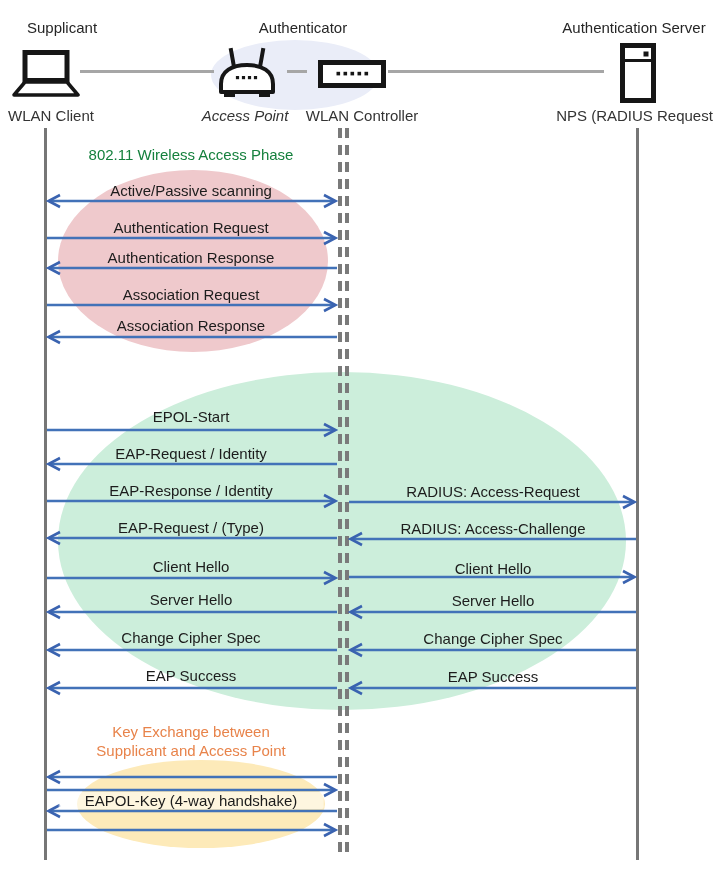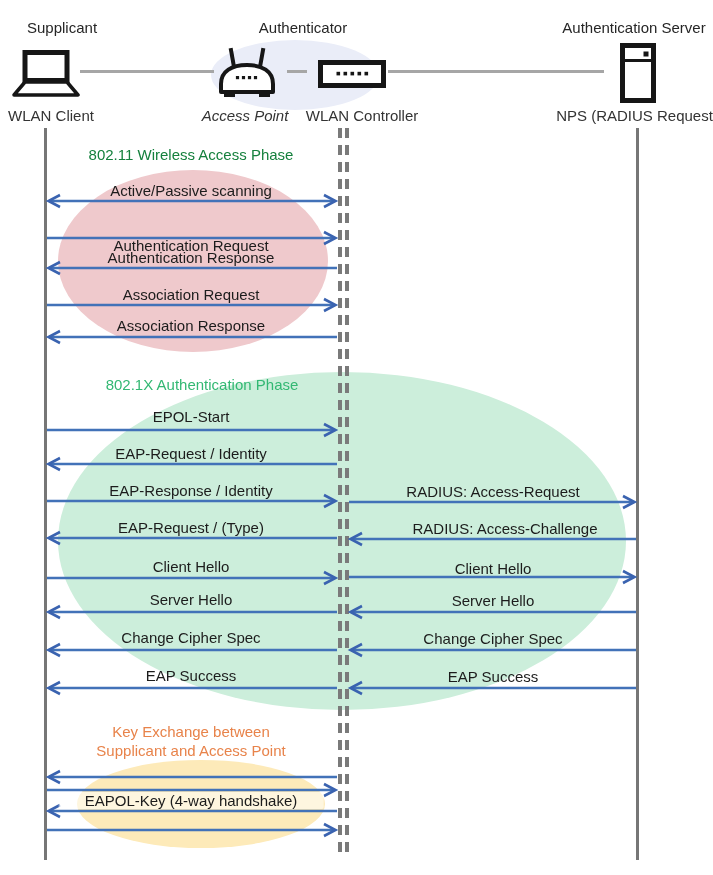--- a/index.html
+++ b/index.html
@@ -99,34 +99,33 @@
   <div class="device-label" style="left:245px;font-style:italic;">Access Point</div>
   <div class="device-label" style="left:362px;">WLAN Controller</div>
   <div class="device-label" style="left:637px;">NPS (RADIUS Request)</div>
 
   <div class="lifeline" id="lifeline-client" style="background-color: rgb(118, 118, 118);"></div>
   <div class="lifeline-dashed" id="lifeline-controller-a"></div>
   <div class="lifeline-dashed" id="lifeline-controller-b"></div>
   <div class="lifeline" id="lifeline-server" style="background-color: rgb(118, 118, 118);"></div>
 
   <div class="phase-title" id="phase1-title" style="color: #15803d;">802.11 Wireless Access Phase</div>
-  <div class="phase-title" id="phase2-title" style="color: rgb(51, 184, 115);">802.1X Authentication Phase</div>
   <div class="phase-title" id="phase3-title" style="color: rgb(232, 131, 74);">
     <div>Key Exchange between</div>
     <div>Supplicant and Access Point</div>
   </div>
 
   <div id="messages">
       <div class="msg-label" style="left: 191px; top: 182px;">Active/Passive scanning</div>
       <svg width="290" height="16" class="msg-arrow" style="left: 47px; top: 193px;">
         <line x1="3" x2="287" y1="8" y2="8" stroke="#4272b8" stroke-width="2.4"></line>
         <polyline points="277,2 288.5,8 277,14" fill="none" stroke="#3a63b0" stroke-width="2.6"></polyline>
         <polyline points="13,2 1.5,8 13,14" fill="none" stroke="#3a63b0" stroke-width="2.6"></polyline>
       </svg>
-      <div class="msg-label" style="left: 191px; top: 237px;">Authentication Request</div>
+      <div class="msg-label" style="left: 191px; top: 219px;">Authentication Request</div>
       <svg width="290" height="16" class="msg-arrow" style="left: 47px; top: 230px;">
         <line x1="0" x2="287" y1="8" y2="8" stroke="#4272b8" stroke-width="2.4"></line>
         <polyline points="277,2 288.5,8 277,14" fill="none" stroke="#3a63b0" stroke-width="2.6"></polyline>
       </svg>
       <div class="msg-label" style="left: 191px; top: 249px;">Authentication Response</div>
       <svg width="290" height="16" class="msg-arrow" style="left: 47px; top: 260px;">
         <line x1="3" x2="290" y1="8" y2="8" stroke="#4272b8" stroke-width="2.4"></line>
         <polyline points="13,2 1.5,8 13,14" fill="none" stroke="#3a63b0" stroke-width="2.6"></polyline>
       </svg>
       <div class="msg-label" style="left: 191px; top: 286px;">Association Request</div>
@@ -157,21 +156,21 @@
       <div class="msg-label" style="left: 493px; top: 483px;">RADIUS: Access-Request</div>
       <svg width="287" height="16" class="msg-arrow" style="left: 349px; top: 494px;">
         <line x1="0" x2="284" y1="8" y2="8" stroke="#4272b8" stroke-width="2.4"></line>
         <polyline points="274,2 285.5,8 274,14" fill="none" stroke="#3a63b0" stroke-width="2.6"></polyline>
       </svg>
       <div class="msg-label" style="left: 191px; top: 519px;">EAP-Request / (Type)</div>
       <svg width="290" height="16" class="msg-arrow" style="left: 47px; top: 530px;">
         <line x1="3" x2="290" y1="8" y2="8" stroke="#4272b8" stroke-width="2.4"></line>
         <polyline points="13,2 1.5,8 13,14" fill="none" stroke="#3a63b0" stroke-width="2.6"></polyline>
       </svg>
-      <div class="msg-label" style="left: 505px; top: 520px;">RADIUS: Access-Challenge</div>
+      <div class="msg-label" style="left: 493px; top: 520px;">RADIUS: Access-Challenge</div>
       <svg width="287" height="16" class="msg-arrow" style="left: 349px; top: 531px;">
         <line x1="3" x2="287" y1="8" y2="8" stroke="#4272b8" stroke-width="2.4"></line>
         <polyline points="13,2 1.5,8 13,14" fill="none" stroke="#3a63b0" stroke-width="2.6"></polyline>
       </svg>
       <div class="msg-label" style="left: 191px; top: 558px;">Client Hello</div>
       <svg width="290" height="16" class="msg-arrow" style="left: 47px; top: 570px;">
         <line x1="0" x2="287" y1="8" y2="8" stroke="#4272b8" stroke-width="2.4"></line>
         <polyline points="277,2 288.5,8 277,14" fill="none" stroke="#3a63b0" stroke-width="2.6"></polyline>
       </svg>
       <div class="msg-label" style="left: 493px; top: 560px;">Client Hello</div>

